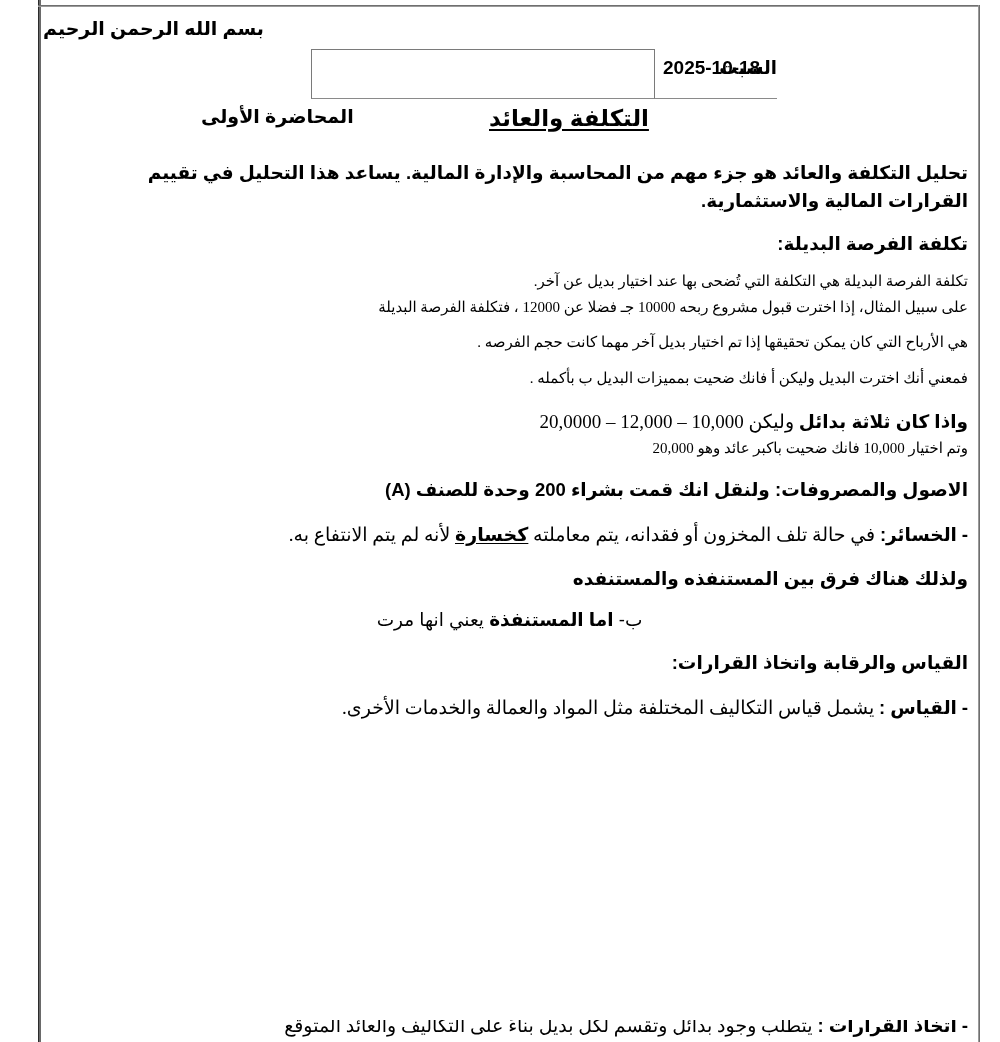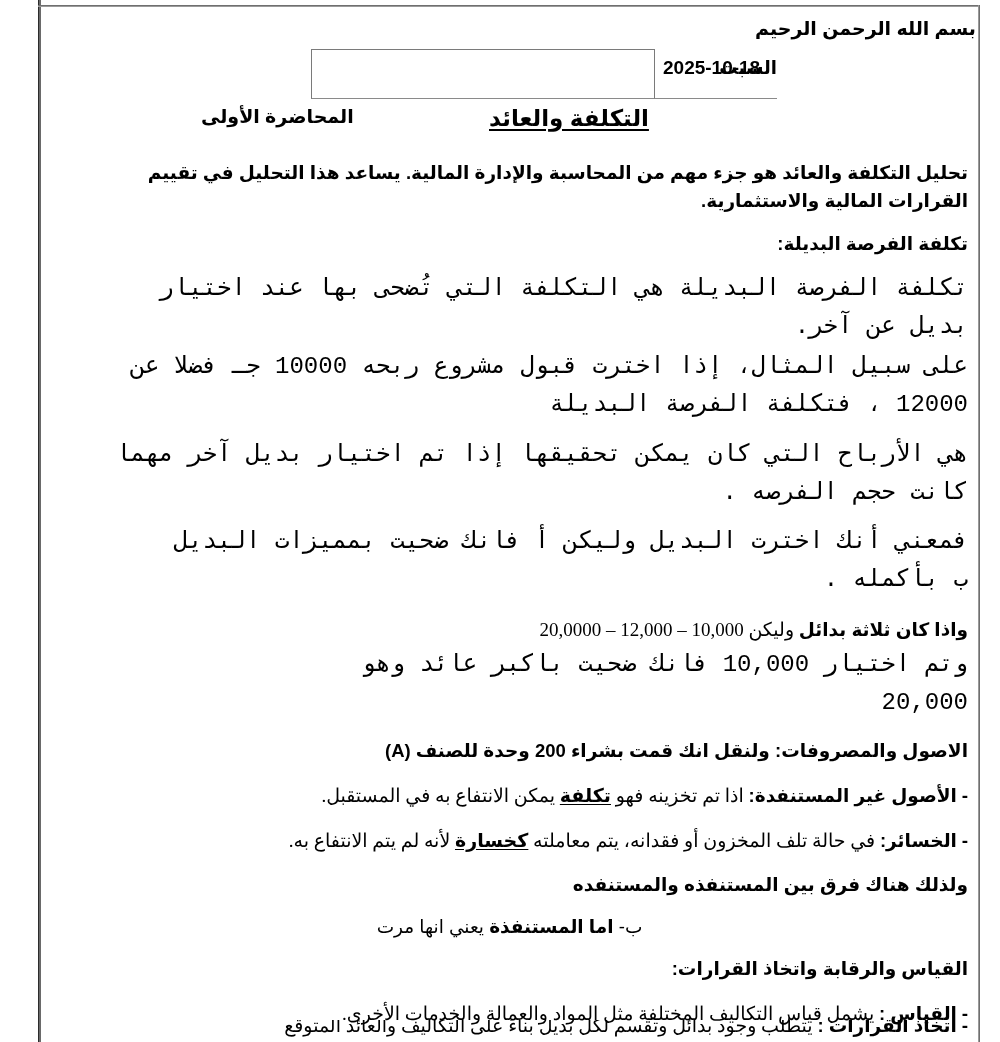--- a/index.html
+++ b/index.html
@@ -44,21 +44,21 @@
   .sheet {
     position: absolute;
     left: 43px;
     right: 24px;
     top: 8px;
     bottom: 0;
   }
 
   
   .bismillah {
-    text-align: right;
+    text-align: left;
     font-weight: bold;
     font-size: 19px;
     color: #000;
     margin: 9px 0 0 0;
     letter-spacing: 0;
   }
 
   
   .header-rule {
     position: relative;
@@ -153,23 +153,23 @@
   }
   .para-bold {
     font-weight: bold;
     font-size: 18.5px;
     color: #000;
     text-align: right;
     line-height: 1.52;
     margin: 12px 0 0 0;
   }
   .para-serif {
-    font-family: Liberation Mono, monospace;
+    font-family: Liberation Serif, serif;
     font-weight: normal;
-    font-size: 24px;
+    font-size: 15px;
     color: #000;
     line-height: 1.58;
     margin: 12px 0 0 0;
     text-align: right;
   }
 
   .bullet-line {
     font-family: "Liberation Serif", "DejaVu Serif", serif;
     font-size: 19px;
     color: #000;
@@ -272,27 +272,20 @@
       <div class="para-serif ind-6">فمعني أنك اخترت البديل وليكن أ فانك ضحيت بمميزات البديل ب بأكمله .</div>
 
       <div class="bullet-line ind-7">
         <span class="lead">واذا كان ثلاثة بدائل</span>
         <span>وليكن 10,000 – 12,000 – 20,0000</span>
       </div>
       <div class="para-serif ind-9" style="margin-top:1px;">وتم اختيار 10,000 فانك ضحيت باكبر عائد وهو 20,000</div>
 
       <div class="h-bold ind-6">الاصول والمصروفات: ولنقل انك قمت بشراء 200 وحدة للصنف (A)</div>
 
-      <div class="bullet-line ind-3">
-        <span class="dash">-</span>
-        <span class="lead">الأصول غير المستنفدة:</span>
-        <span>اذا تم تخزينه فهو</span>
-        <span class="u">تكلفة</span>
-        <span>يمكن الانتفاع به في المستقبل.</span>
-      </div>
 
 
       <div class="bullet-line ind-3">
         <span class="dash">-</span>
         <span class="lead">الخسائر:</span>
         <span>في حالة تلف المخزون أو فقدانه، يتم معاملته</span>
         <span class="u">كخسارة</span>
         <span>لأنه لم يتم الانتفاع به.</span>
       </div>
 

